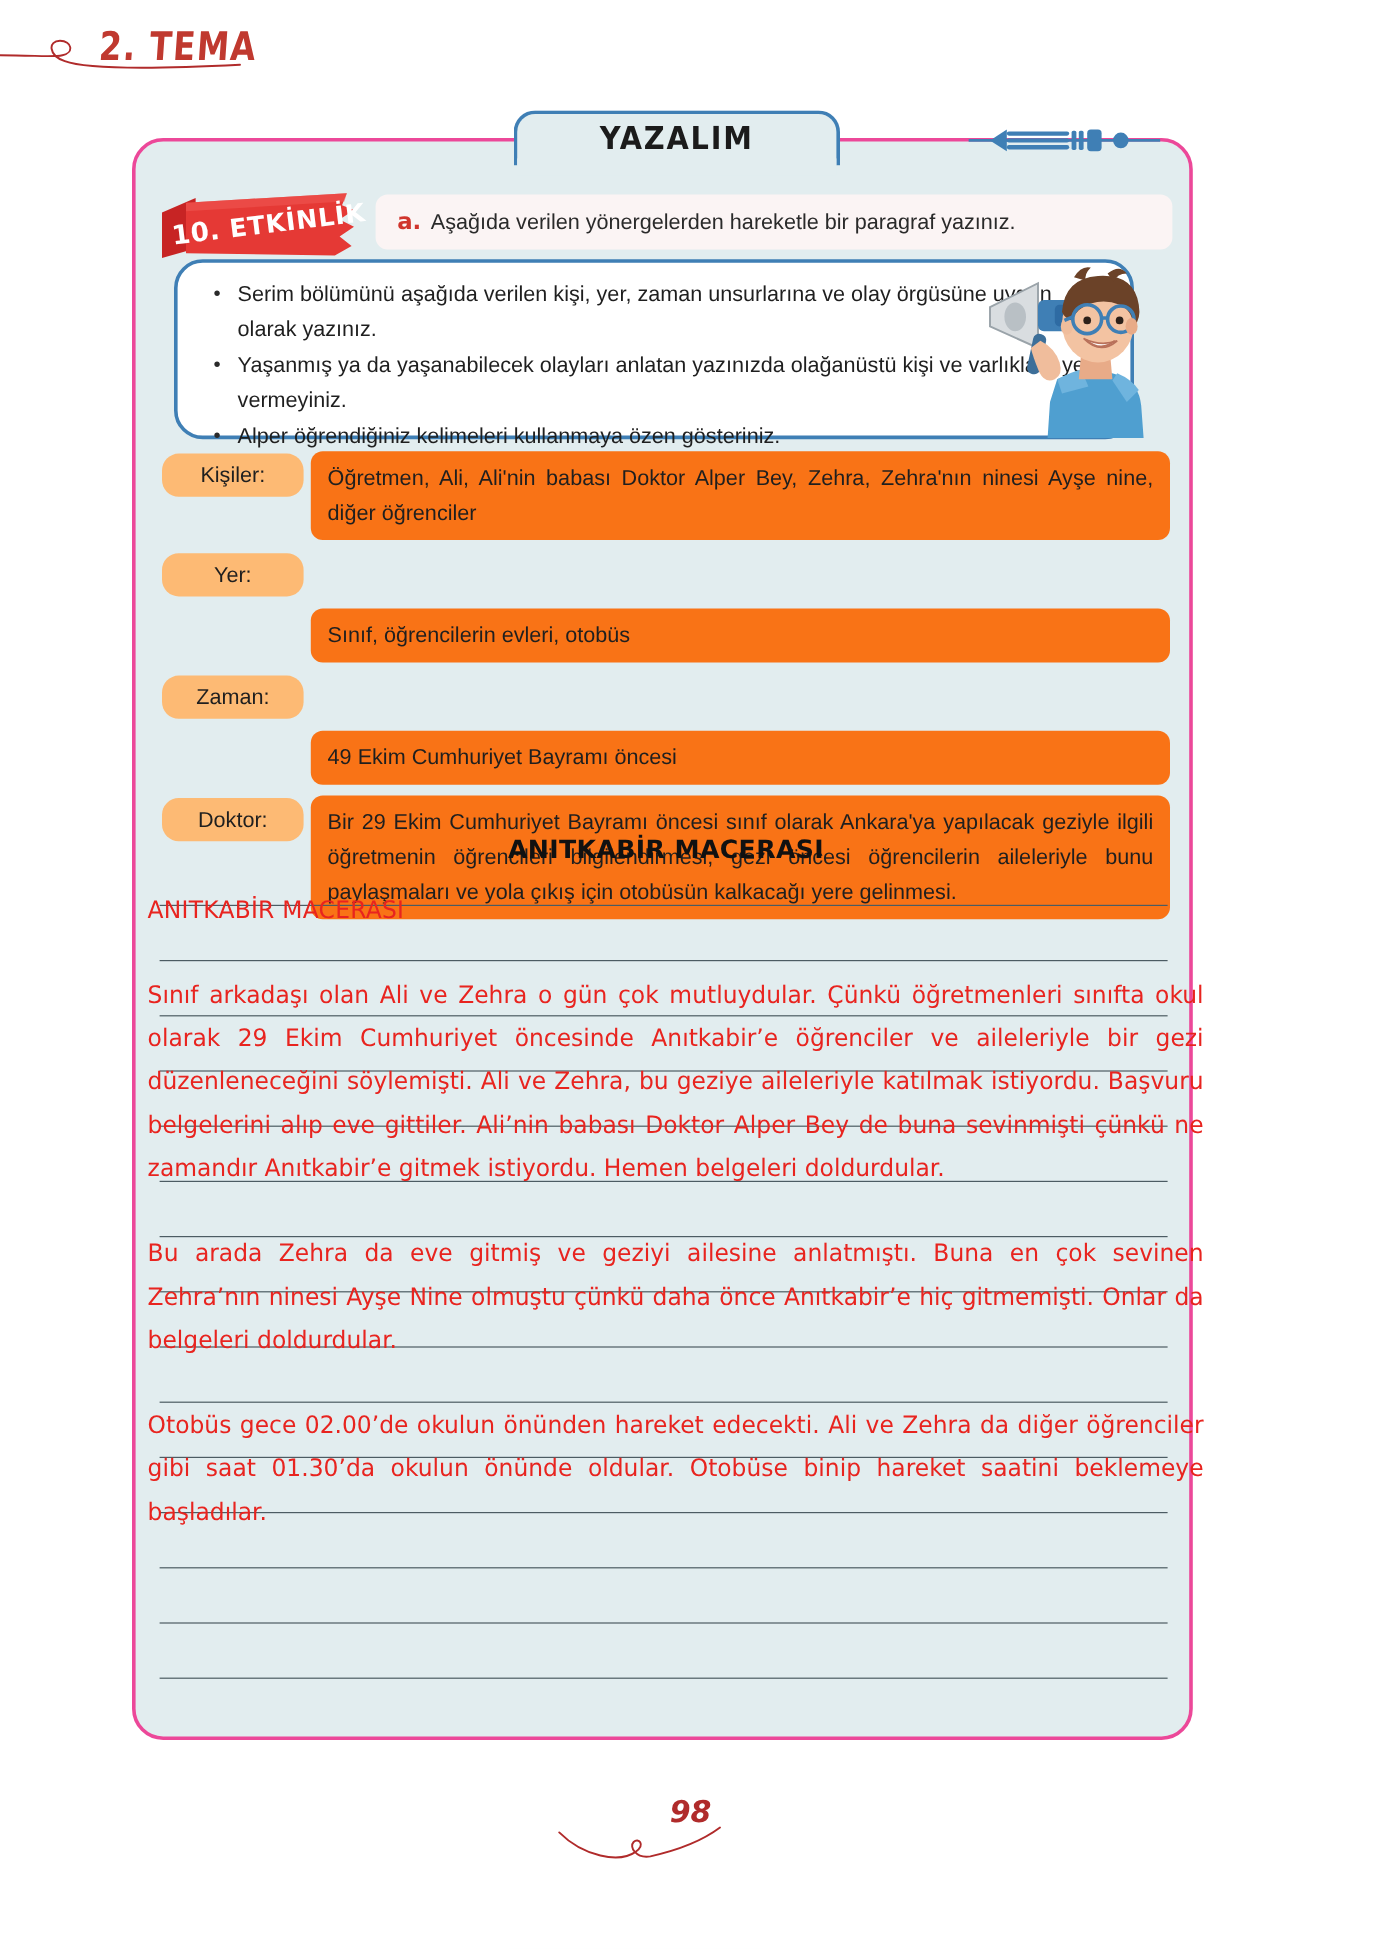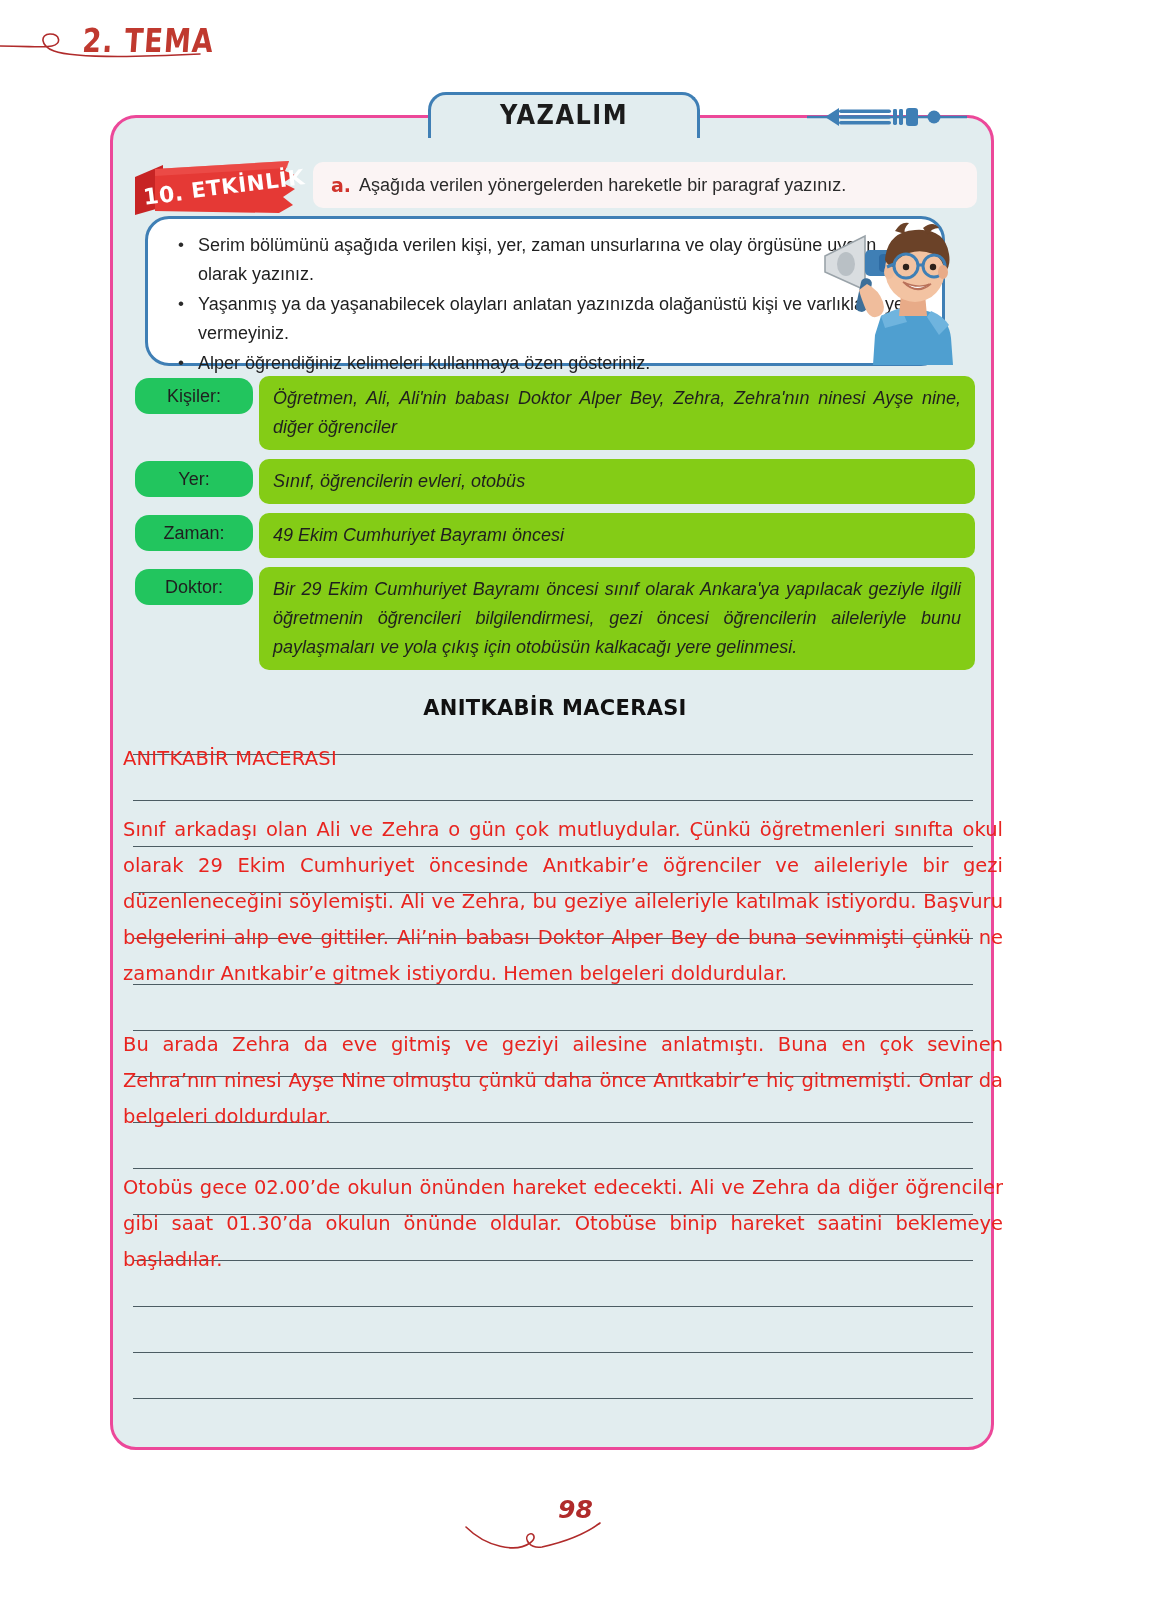--- a/index.html
+++ b/index.html
@@ -179,43 +179,42 @@
   .form-row {
     position: relative;
     display: flex;
     align-items: flex-start;
     margin-bottom: 9px;
   }
   .form-label {
     flex: 0 0 auto;
     width: 118px;
     min-height: 36px;
-    background: #22c55e;
+    background: #fdba74;
     border-radius: 14px;
     display: flex;
     align-items: center;
     justify-content: center;
     font-size: 18px;
     color: #1f1f1f;
     margin-right: 6px;
     margin-top: 2px;
   }
   .form-value {
     flex: 1 1 auto;
-    background: #84cc16;
+    background: #f97316;
     border-radius: 10px;
     padding: 8px 14px;
     font-size: 18px;
     line-height: 29px;
     color: #1f1f1f;
     text-align: justify;
     box-sizing: border-box;
-    font-style: italic;
-  }
-  .form-value.one-line { text-align: left; }
+  }
+  .form-value.one-line { text-align: left; margin-top: 48px; }
 
   
   .printed-title {
     position: absolute;
     left: 0; top: 578px;
     width: 884px;
     text-align: center;
     font-size: 21px;
     font-weight: bold;
     color: #111111;

